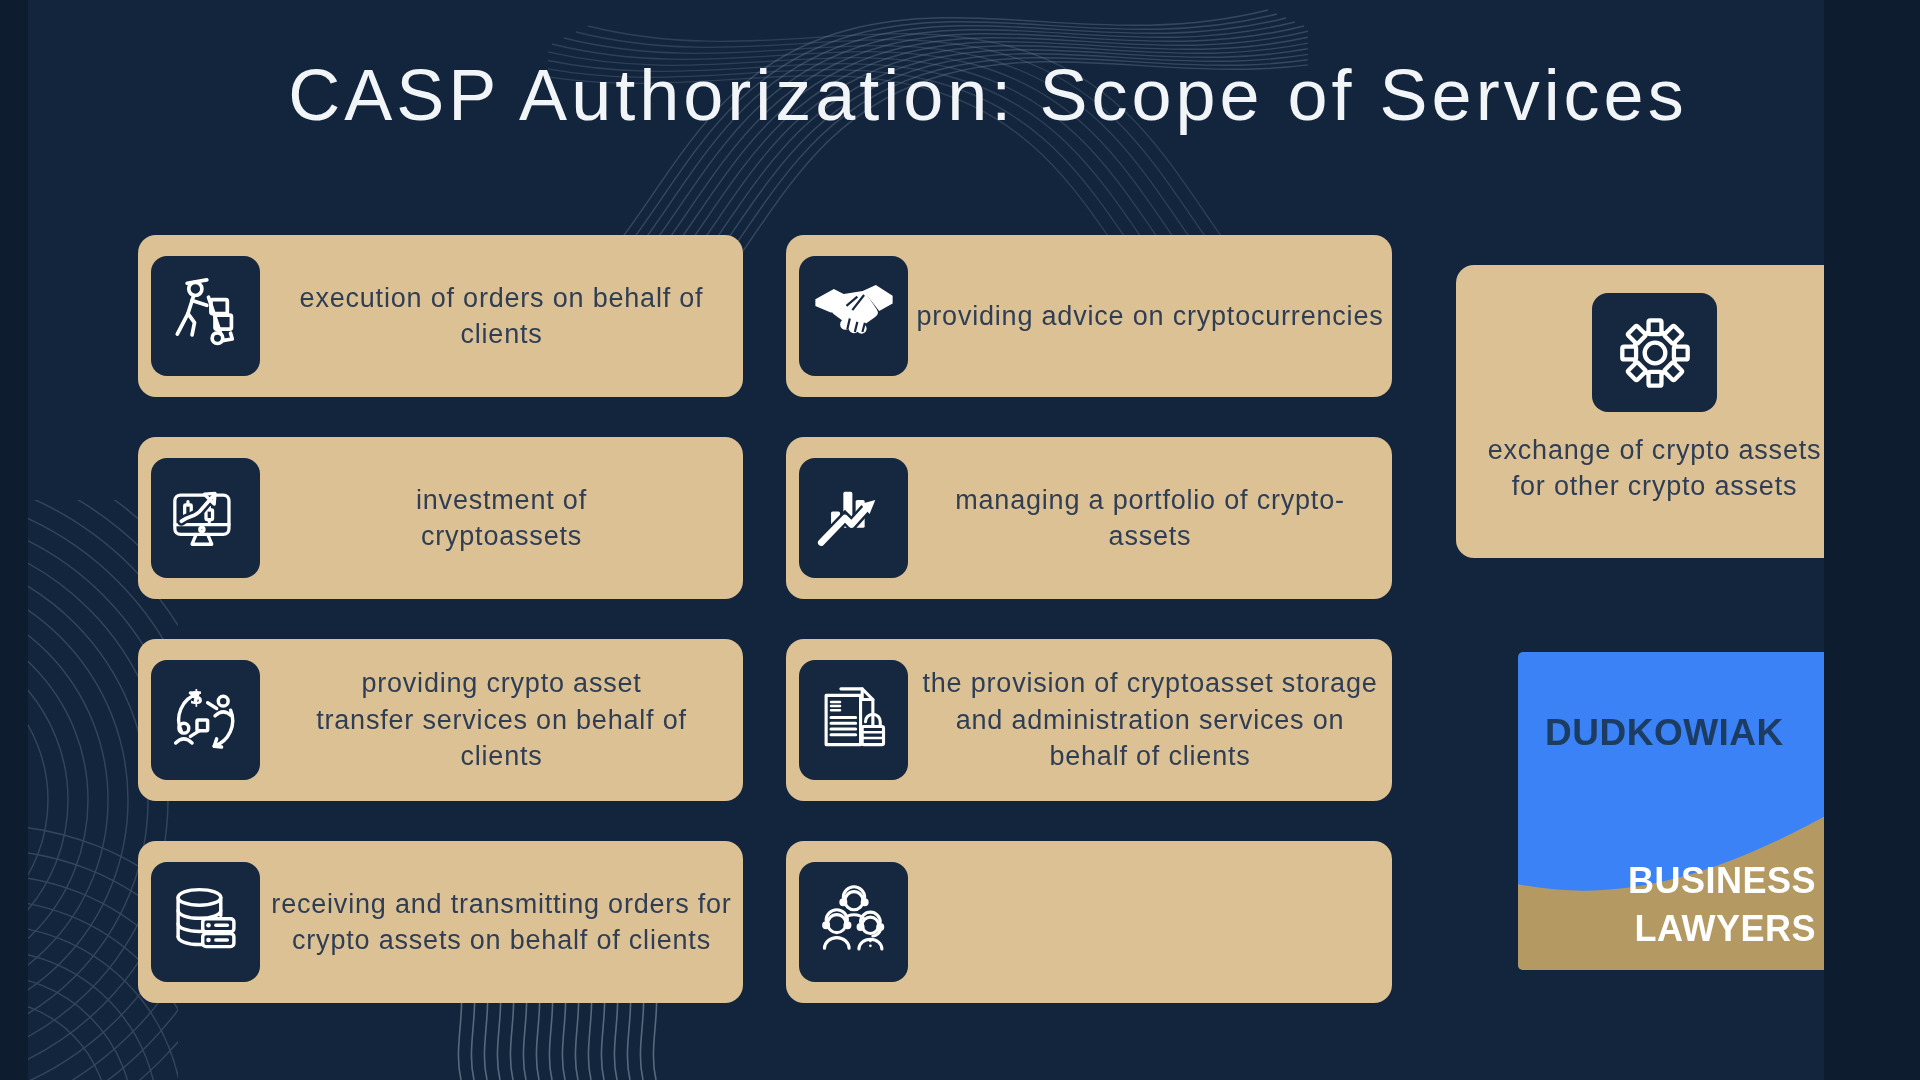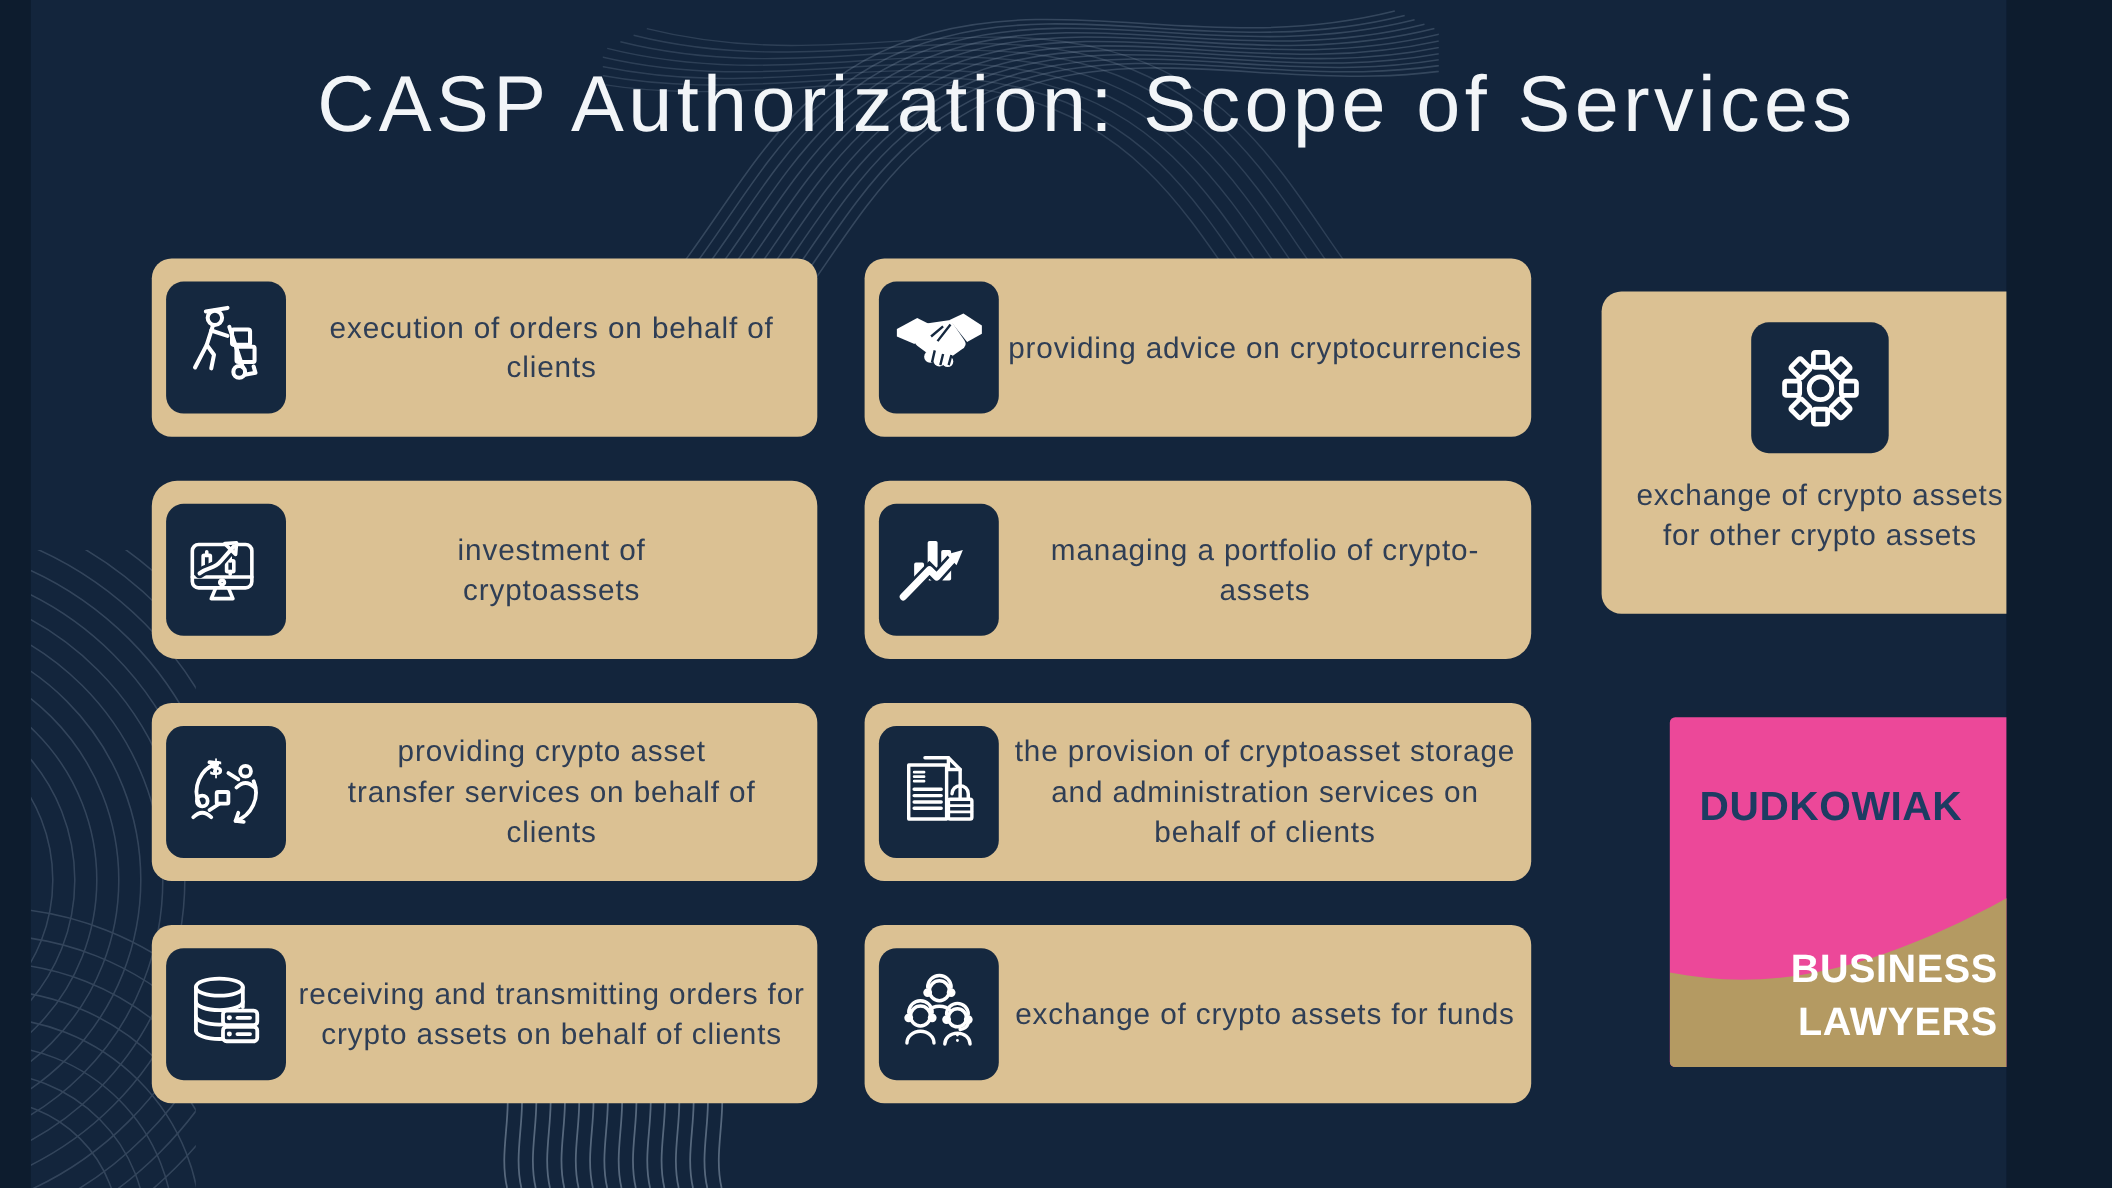--- a/index.html
+++ b/index.html
@@ -27,33 +27,33 @@
   }
   .card-label span{
     display:block;text-align:center;color:#2f3e55;font-size:27px;
     line-height:1.35;letter-spacing:0.8px;max-width:470px;
   }
   .card-label span.narrow330{max-width:330px;}
   .card-label span.narrow370{max-width:380px;}
   
   .col-left{left:110px;width:605px;height:162px;}
   .col-mid{left:758px;width:606px;height:162px;}
-  .row1{top:235px;} .row2{top:437px;border-radius:23px;} .row3{top:639px;} .row4{top:841px;}
+  .row1{top:235px;} .row2{top:437px;} .row3{top:639px;} .row4{top:841px;}
   
   .side-card{
     position:absolute;left:1428px;top:265px;width:397px;height:293px;
     background:#dbc193;border-radius:18px;display:flex;flex-direction:column;align-items:center;justify-content:space-between;
   }
   .side-card .tile{margin:28px 0 0 0;width:125px;height:119px;}
   .side-card .card-label{margin-top:20px;}
   .side-card .card-label span{max-width:350px;}
   
   .logo-card{
     position:absolute;left:1490px;top:652px;width:322px;height:318px;
-    background:#ec4899;border-radius:5px;overflow:hidden;
+    background:#3b82f6;border-radius:5px;overflow:hidden;
   }
   .logo-firm{
     position:absolute;left:27px;top:58px;color:#1d3c62;font-weight:700;
     font-size:37px;line-height:1.22;letter-spacing:0.5px;
   }
   .swoosh{position:absolute;left:0;bottom:0;width:322px;height:318px;}
   .logo-tagline{
     position:absolute;right:24px;bottom:16px;text-align:right;color:#ffffff;
     font-weight:700;font-size:36px;line-height:1.35;letter-spacing:0.5px;
   }
@@ -314,23 +314,20 @@
           <circle cx="70" cy="54" r="10" fill="#15283f"></circle>
           <path d="M58 50 a12 12 0 0 1 24 0"></path>
           <circle cx="58" cy="56" r="3" fill="#fff"></circle>
           <circle cx="82" cy="56" r="3" fill="#fff"></circle>
           <path d="M56 83 a14 12 0 0 1 28 0" fill="#15283f"></path>
           <path d="M82 60 q-2 6 -9 7"></path>
           <path d="M70 73 v0.1 M70 79 v0.1" stroke-width="3.2"></path>
         </g>
       </svg>
     </div>
-    <div class="card-label">
-        <span>exchange of crypto assets for funds</span>
-      </div>
   </div>
 
   <div class="side-card">
     <div class="tile">
       <svg class="icon" width="86" height="86" viewBox="0 0 100 100">
         <g fill="none" stroke="#fff" stroke-width="5">
           <circle cx="50" cy="50" r="25"></circle>
           <g fill="#15283f">
             <rect x="42.5" y="12" width="15" height="16" rx="2"></rect>
             <rect x="42.5" y="12" width="15" height="16" rx="2" transform="rotate(45 50 50)"></rect>

